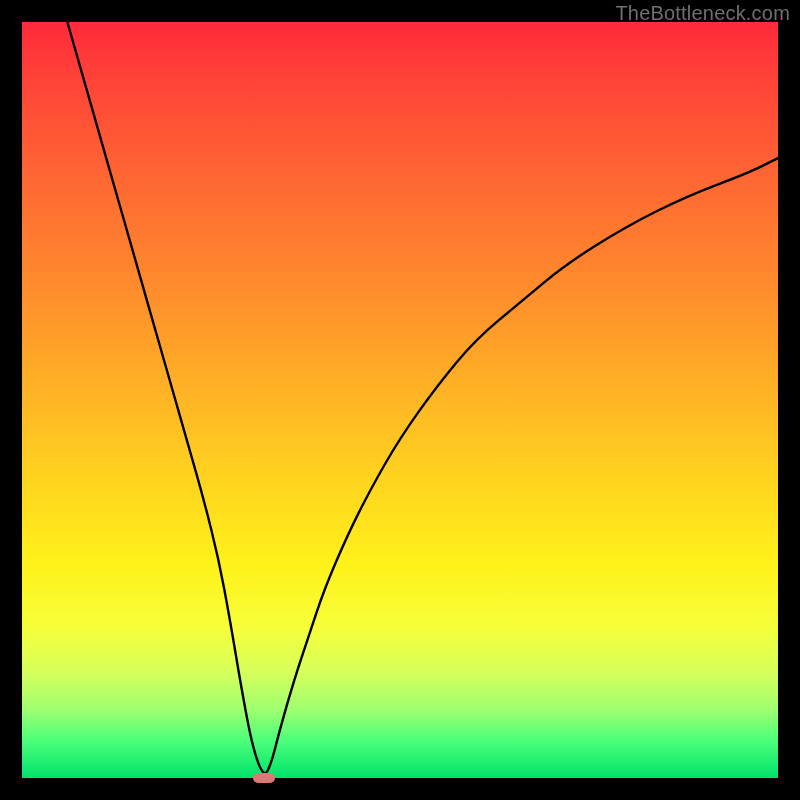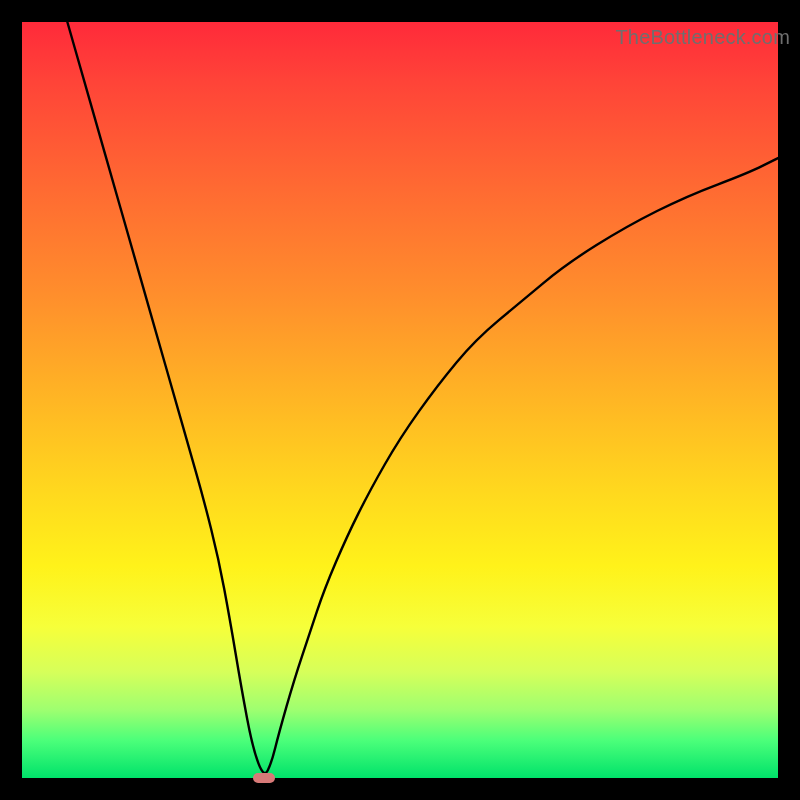--- a/index.html
+++ b/index.html
@@ -41,21 +41,20 @@
   }
   .watermark {
     position: absolute;
     top: 2px;
     right: 10px;
     color: #6f6f6f;
     font-size: 20px;
     font-weight: 500;
     letter-spacing: 0.2px;
     user-select: none;
-    margin-top: 24px;
   }
   svg.curve {
     position: absolute;
     left: 0;
     top: 0;
     width: 756px;
     height: 756px;
     overflow: visible;
   }
   .marker {

